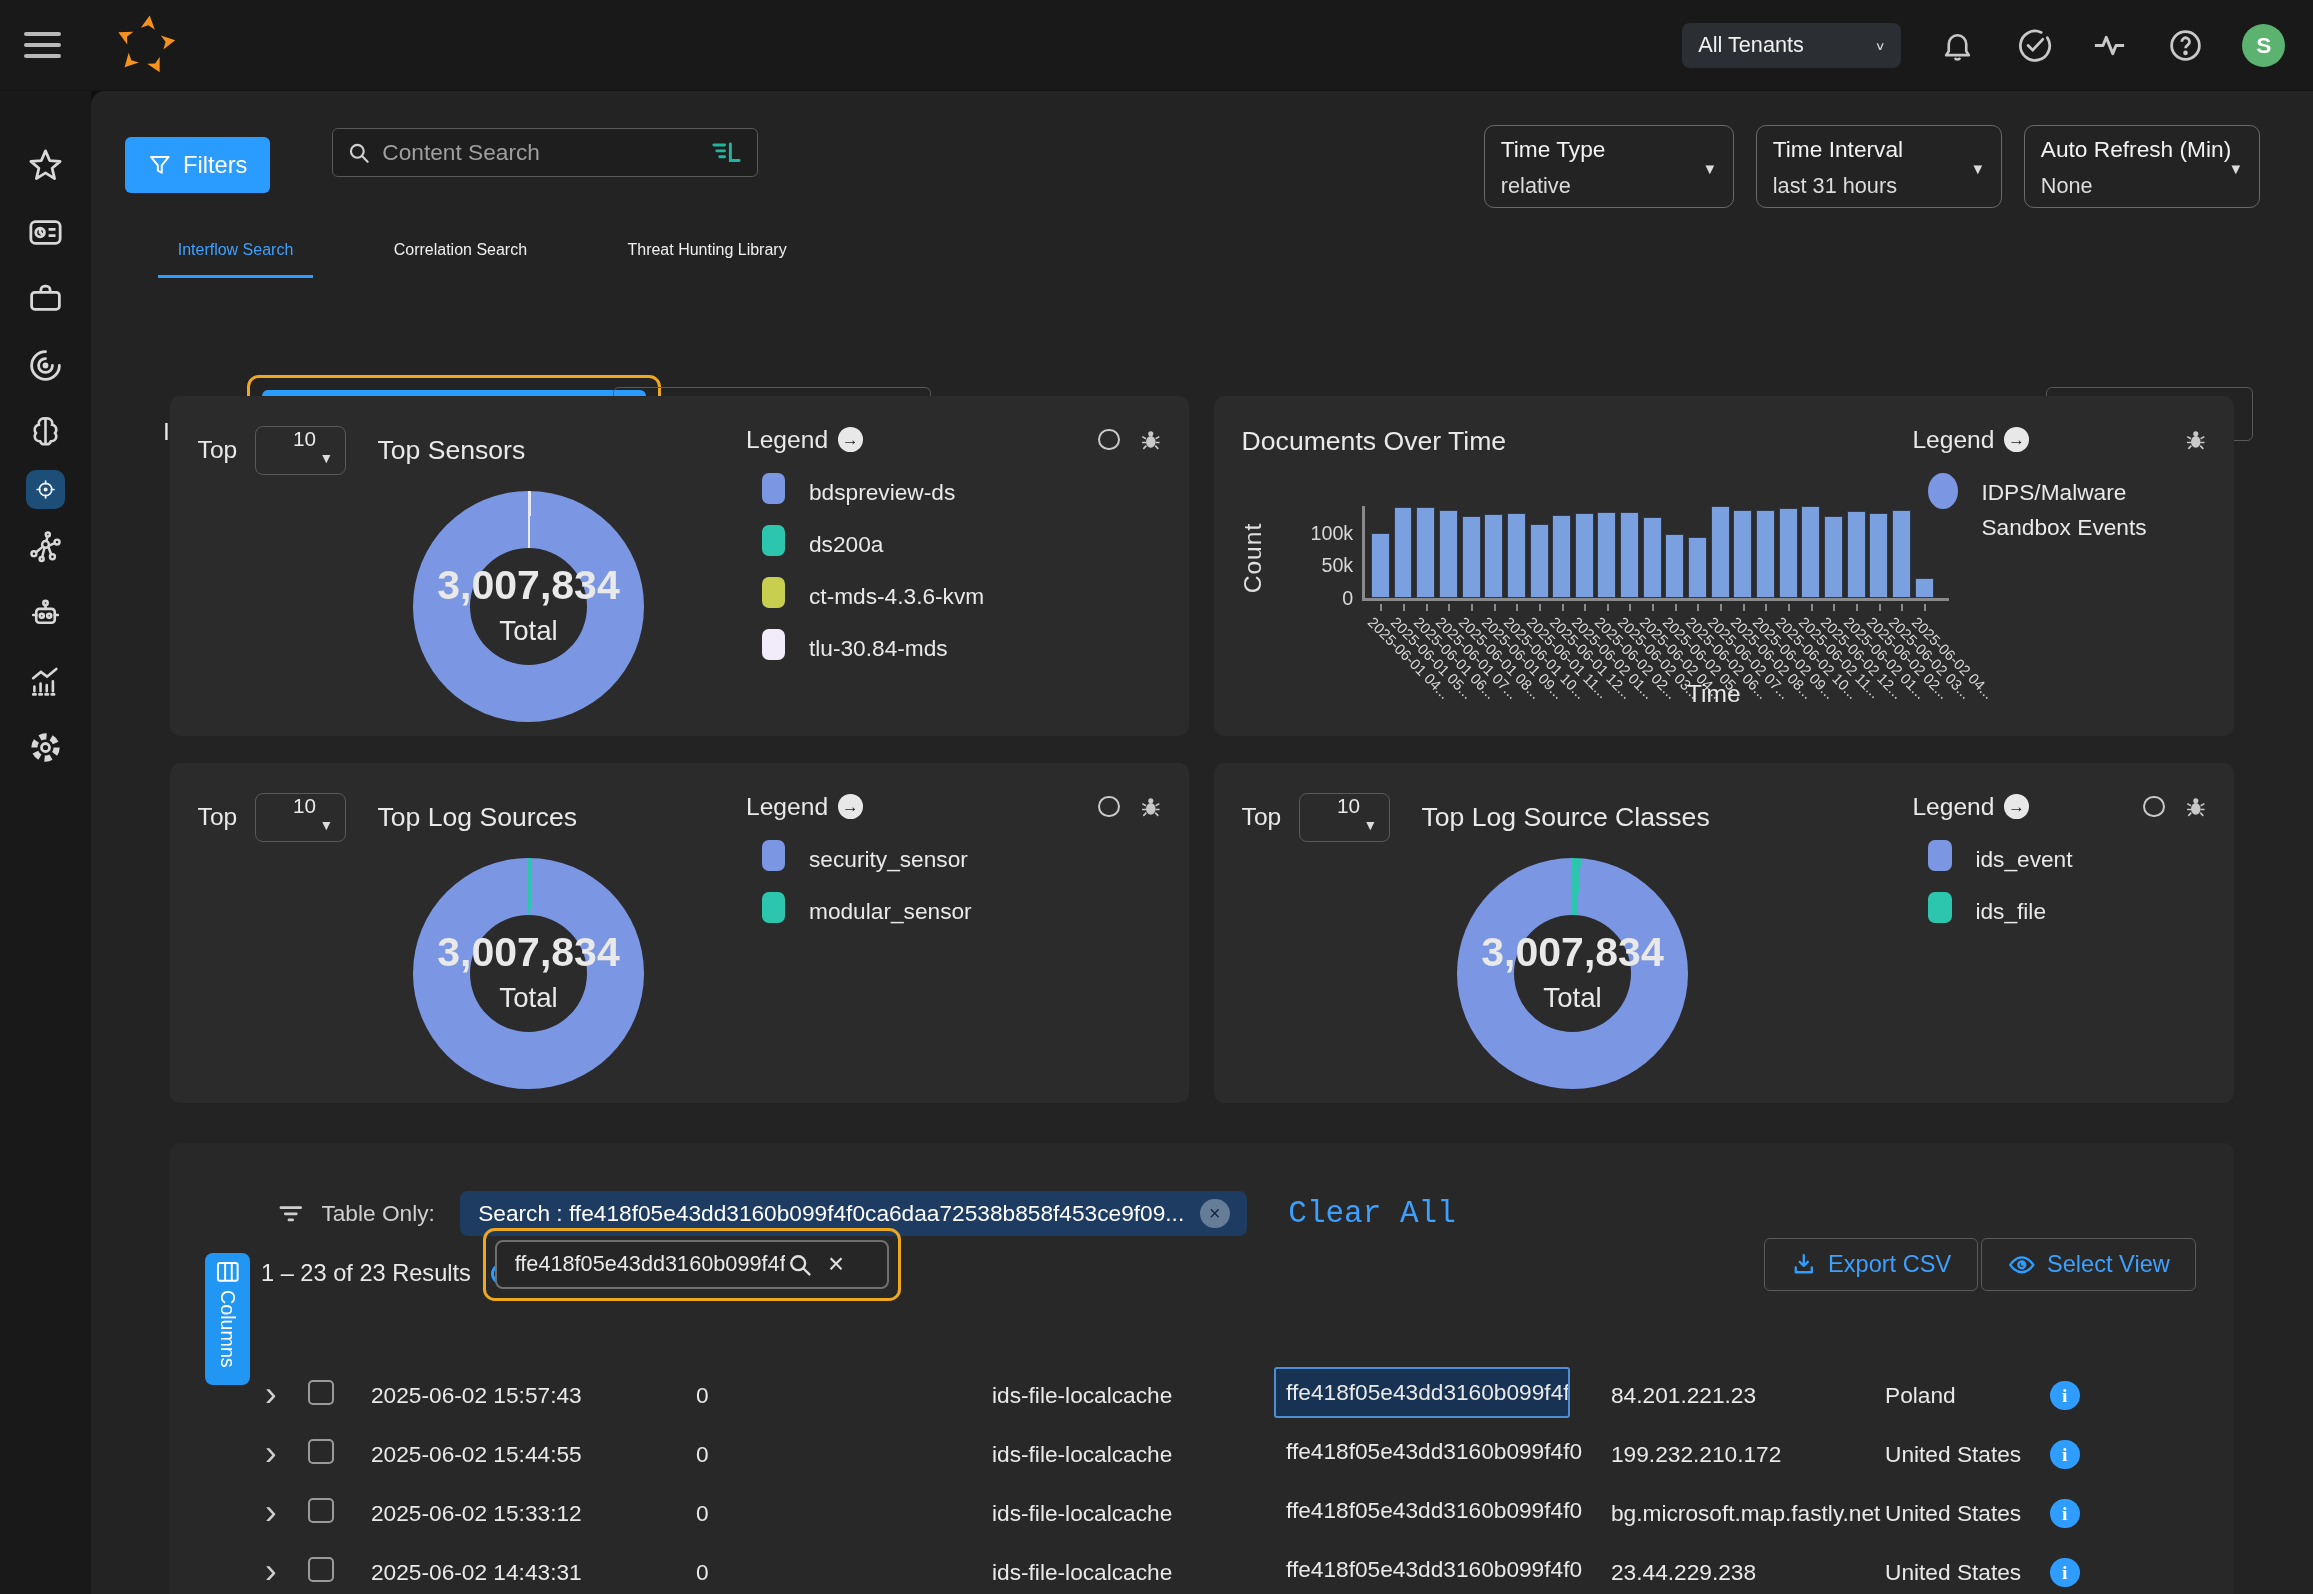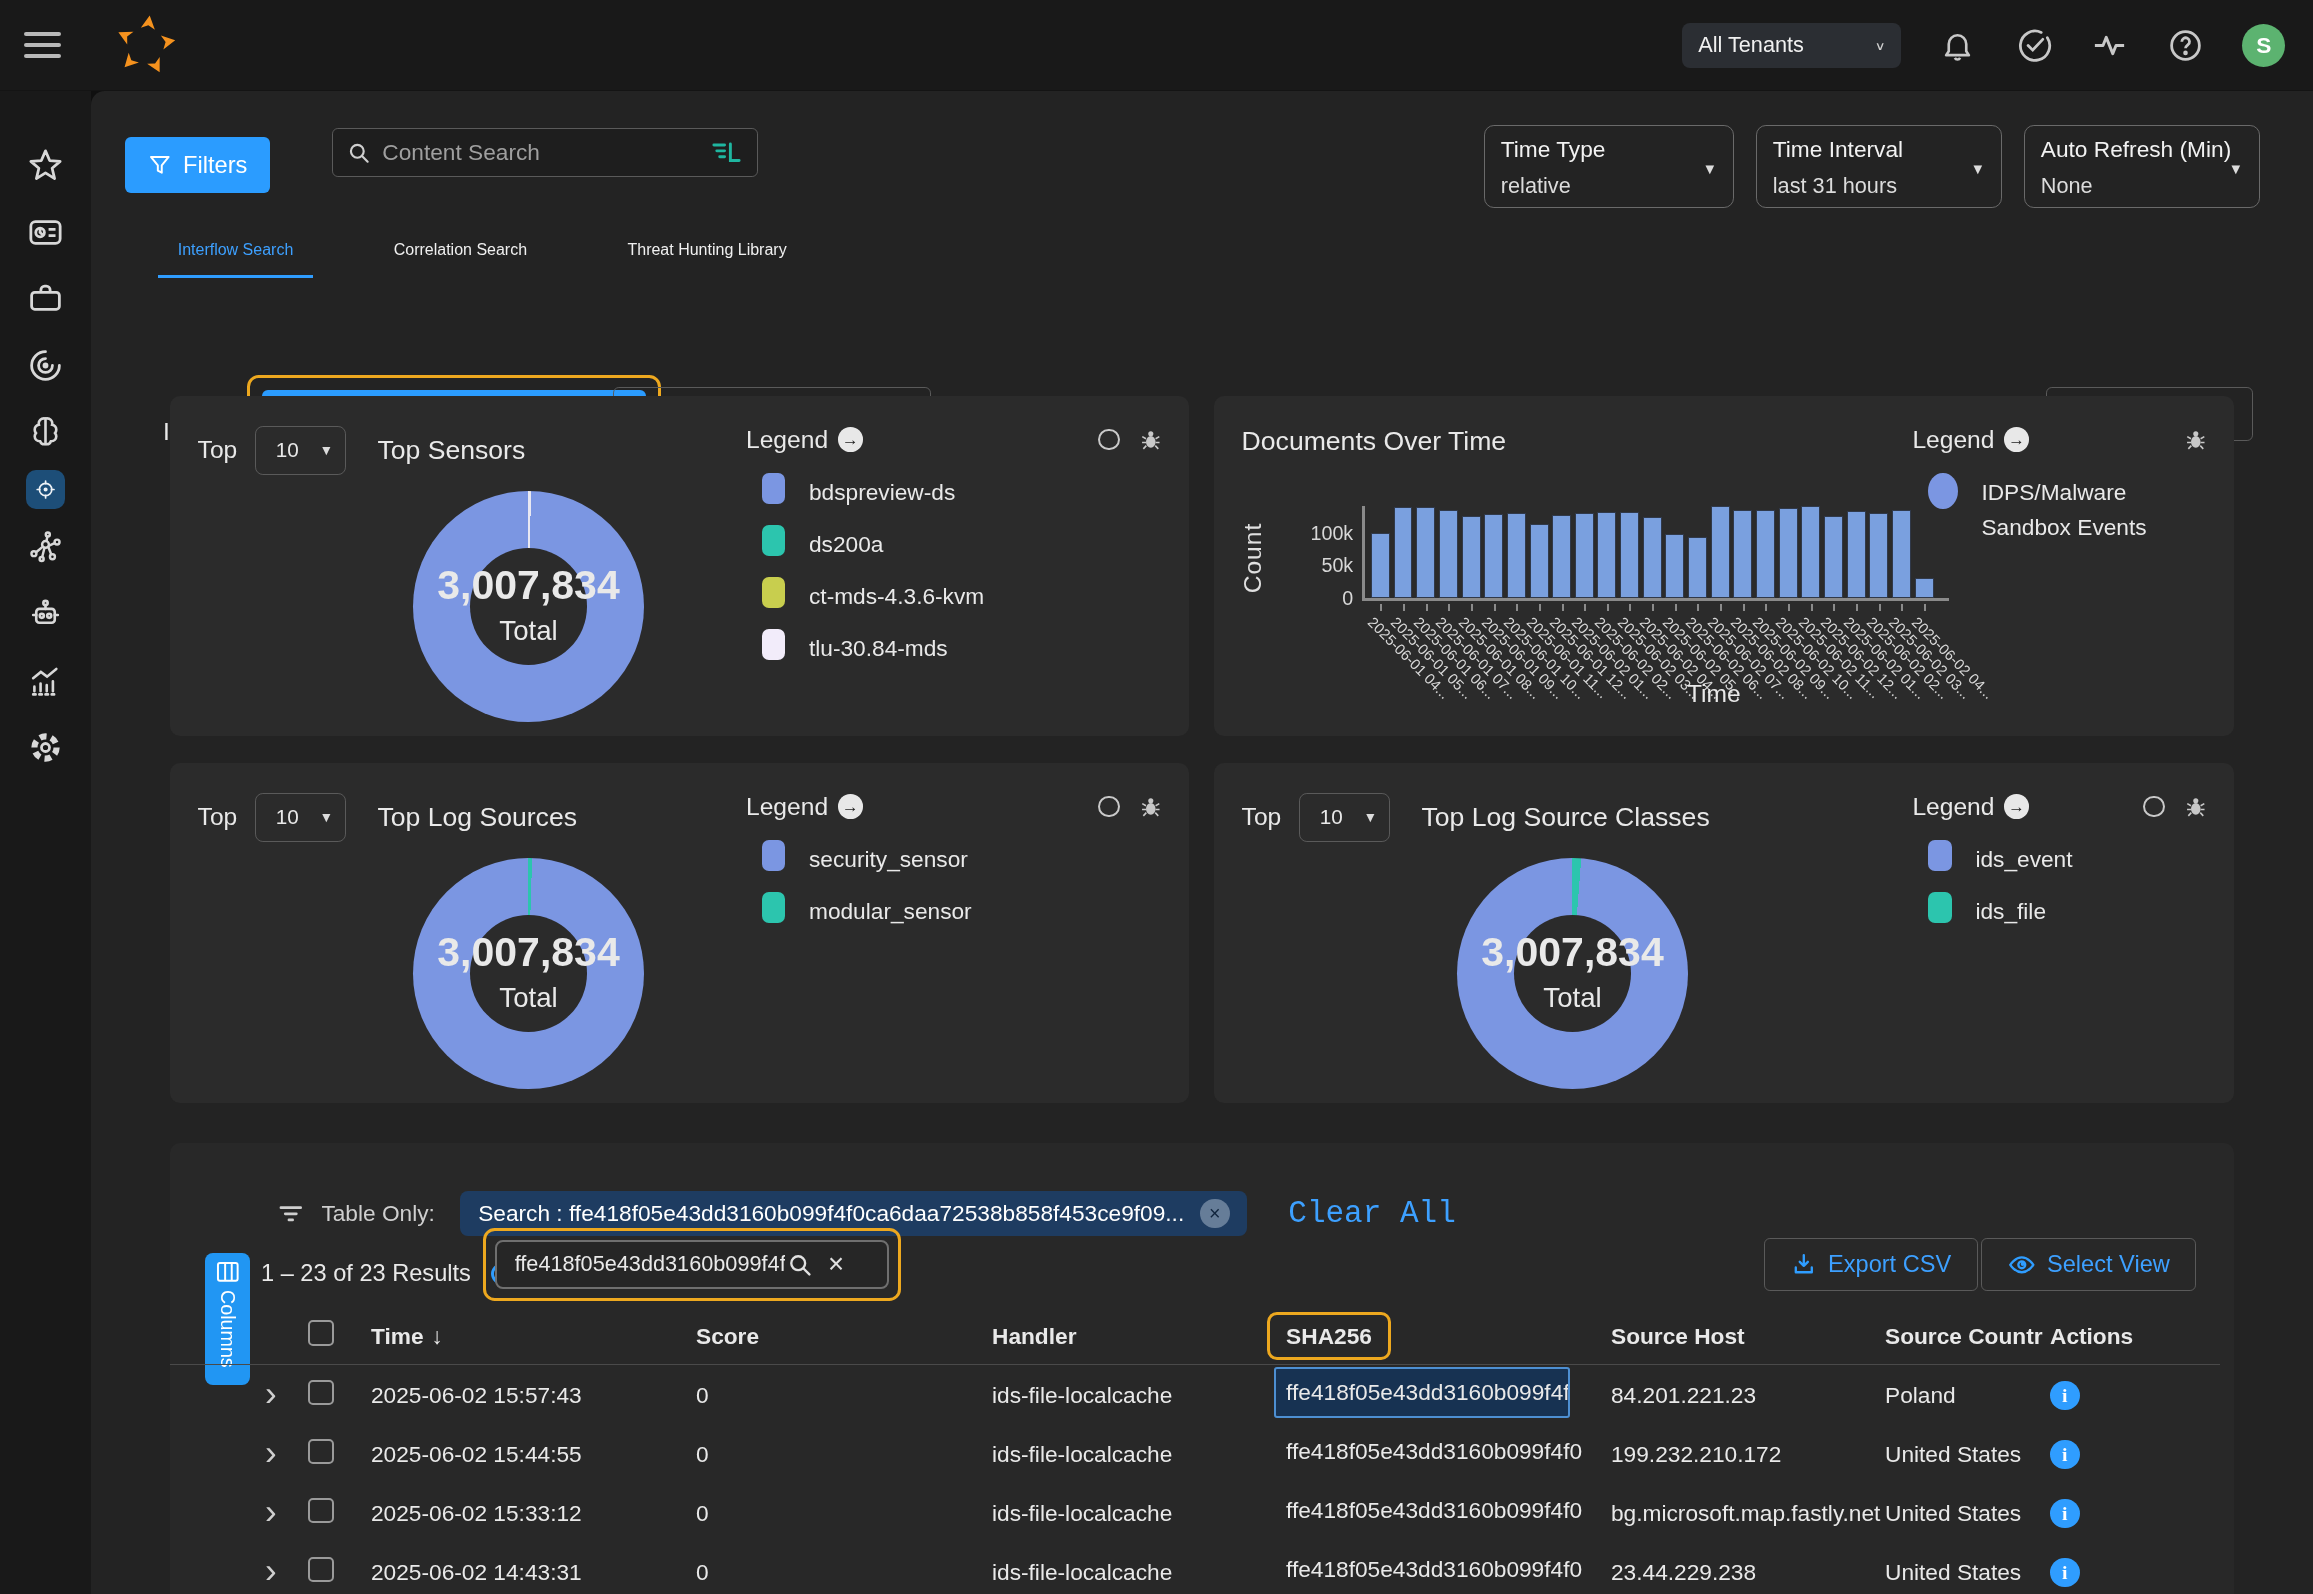--- a/index.html
+++ b/index.html
@@ -42,21 +42,21 @@
   .dict-btn{position:absolute;left:522px;top:296px;height:56px;padding:0 25.6px;}
   .hide-charts-btn{position:absolute;left:1955px;top:296px;height:54px;padding:0 21.7px;}
   
   .card{position:absolute;width:1019px;height:340px;background:#2b2b2b;border-radius:9.9px;}
   #card-sensors{left:79px;top:305px;}
   #card-docs{left:1123px;top:305px;width:1020px;}
   #card-sources{left:79px;top:672px;}
   #card-classes{left:1123px;top:672px;width:1020px;}
   .card-head{position:absolute;left:27.6px;top:29.6px;display:flex;align-items:center;gap:17.7px;}
   .top-label{font-size:24.6px;}
-  .top-select{width:91px;height:49px;border:1px solid #5a5a5a;border-radius:7.9px;display:flex;align-items:center;padding:0 11.8px 0 19.7px;cursor:pointer;}
+  .top-select{width:91px;height:49px;border:1px solid #5a5a5a;border-radius:7.9px;display:flex;align-items:center;padding:0 11.8px 0 19.7px;cursor:pointer;flex-direction:column;}
   .top-select .val{font-size:20.7px;}
   .top-select .caret{margin-left:auto;font-size:13.8px;color:#dcdcdc;}
   .card-title{font-size:26.6px;margin-left:13.8px;}
   .legend-block{position:absolute;left:576px;top:29.6px;right:25.6px;}
   #card-docs .legend-block,#card-classes .legend-block{left:auto;width:296px;}
   .legend-head{display:flex;align-items:center;}
   .legend-word{font-size:24.6px;}
   .legend-arrow{width:24.6px;height:24.6px;border-radius:50%;background:#e8e8e8;color:#1c1c1c;font-size:16.7px;font-weight:bold;display:flex;align-items:center;justify-content:center;margin-left:9.9px;}
   .legend-spacer{flex:1;}
   .ring-icon{width:21.7px;height:21.7px;border:2.5px solid #c9c9c9;border-radius:50%;margin-right:17.7px;}
@@ -584,32 +584,20 @@
     </button>
     <button class="btn-ghost select-view-btn">
       <svg width="27.6" height="27.6" viewBox="0 0 24 24" fill="none" stroke="#2f9dff" stroke-width="2">
           <path d="M2 12s4-6.5 10-6.5S22 12 22 12s-4 6.5-10 6.5S2 12 2 12z"></path>
           <circle cx="12" cy="12" r="3"></circle>
           <circle cx="12.8" cy="11.2" r="0.8" fill="#2f9dff"></circle>
         </svg>
       <span>Select View</span>
     </button>
 
-    <div class="thead grid-row">
-      <span></span>
-      <span></span>
-      <span><span class="checkbox"></span></span>
-      <span><span>Time</span><span class="sort-arrow">↓</span></span>
-      <span>Score</span>
-      <span>Handler</span>
-      <span><span class="sha-hl">SHA256</span></span>
-      <span>Source Host</span>
-      <span>Source Countr</span>
-      <span>Actions</span>
-    </div>
 
     <div class="tbody" id="tbody">
   <div class="trow grid-row">
     <span></span>
     <span class="row-chevron">›</span>
     <span><span class="checkbox"></span></span>
     <span>2025-06-02 15:57:43</span>
     <span>0</span>
     <span>ids-file-localcache</span>
     <span><span class="sha-cell selected">ffe418f05e43dd3160b099f4f0ca6daa</span></span>

